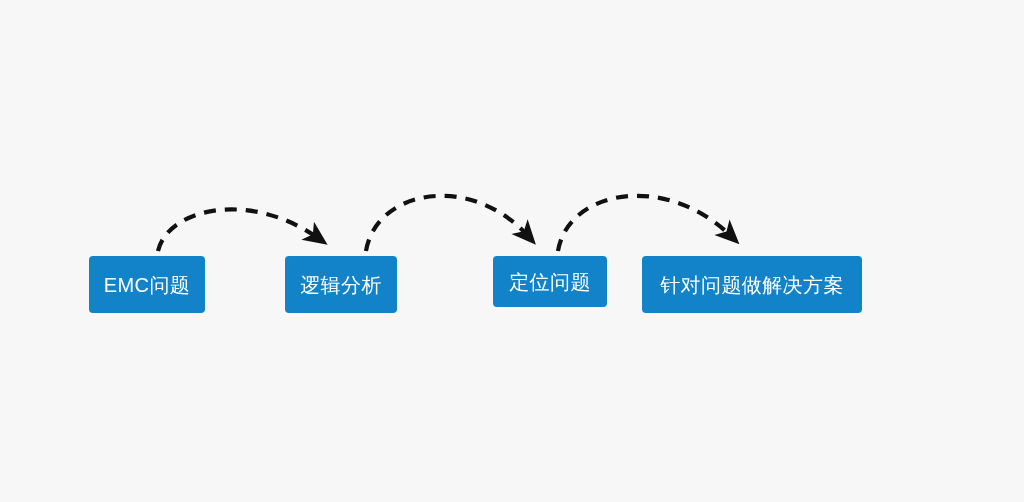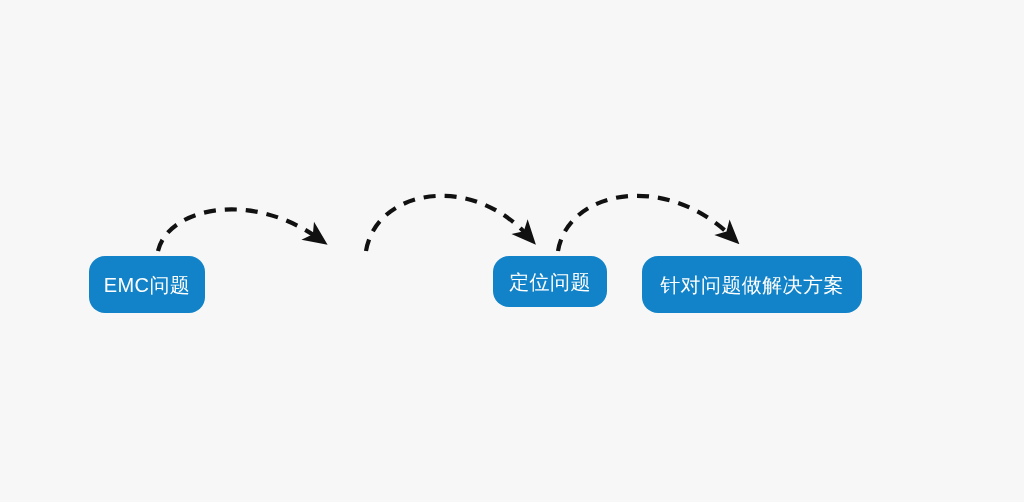--- a/index.html
+++ b/index.html
@@ -25,21 +25,21 @@
     left: 0;
     top: 0;
     width: 1024px;
     height: 502px;
     pointer-events: none;
   }
   .node-box {
     position: absolute;
     box-sizing: border-box;
     background: #1283c8;
-    border-radius: 16px;
+    border-radius: 4px;
     display: flex;
     align-items: center;
     justify-content: center;
     color: #ffffff;
     font-size: 20px;
     line-height: 1;
     letter-spacing: 0.4px;
     white-space: nowrap;
     user-select: none;
   }
@@ -62,20 +62,23 @@
     </defs>
     <path class="edge-path" fill="none" stroke="#111111" stroke-width="4.2" stroke-dasharray="12 9" stroke-linecap="butt" marker-end="url(#arrowhead)" d="M158,251 C168,208 250,190 318,238"></path>
     <path class="edge-path" fill="none" stroke="#111111" stroke-width="4.2" stroke-dasharray="12 9" stroke-linecap="butt" marker-end="url(#arrowhead)" d="M366,251 C376,190 470,172 528,236"></path>
     <path class="edge-path" fill="none" stroke="#111111" stroke-width="4.2" stroke-dasharray="12 9" stroke-linecap="butt" marker-end="url(#arrowhead)" d="M558,251 C568,190 665,172 731,236"></path>
   </svg>
 
   <div class="node-box" style="left: 89px; top: 256px; width: 116px; height: 57px; background: rgb(18, 131, 200); color: rgb(255, 255, 255);">
     <span class="node-label">EMC问题</span>
   </div>
 
+  <div class="node-box" style="left: 285px; top: 256px; width: 112px; height: 57px; background: rgb(18, 131, 200); color: rgb(255, 255, 255);">
+    <span class="node-label">逻辑分析</span>
+  </div>
 
   <div class="node-box" style="left: 493px; top: 256px; width: 114px; height: 51px; background: rgb(18, 131, 200); color: rgb(255, 255, 255);">
     <span class="node-label">定位问题</span>
   </div>
 
   <div class="node-box" style="left: 642px; top: 256px; width: 220px; height: 57px; background: rgb(18, 131, 200); color: rgb(255, 255, 255); text-align: right;">
     <span class="node-label">针对问题做解决方案</span>
   </div>
 
 </div>

